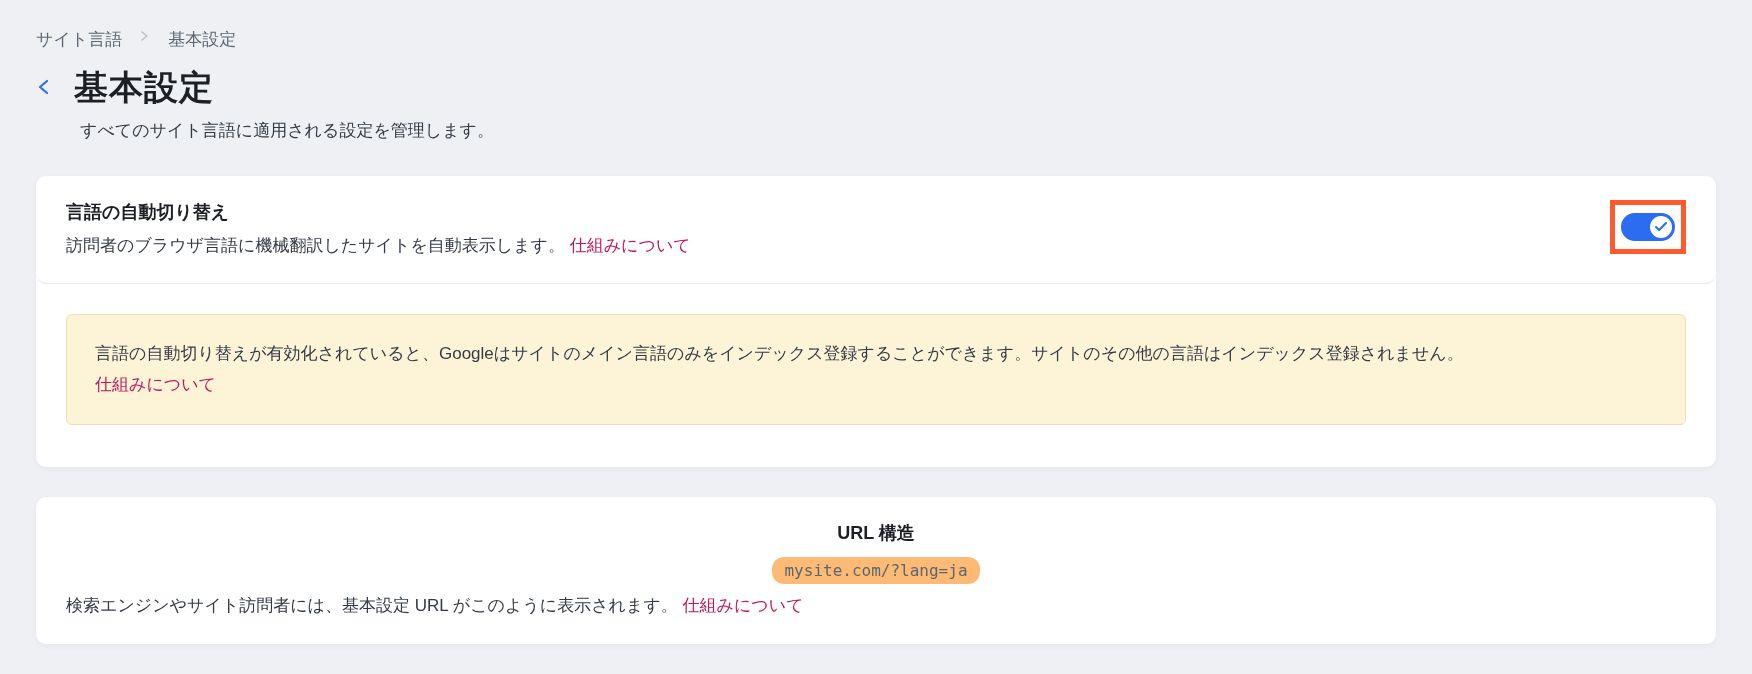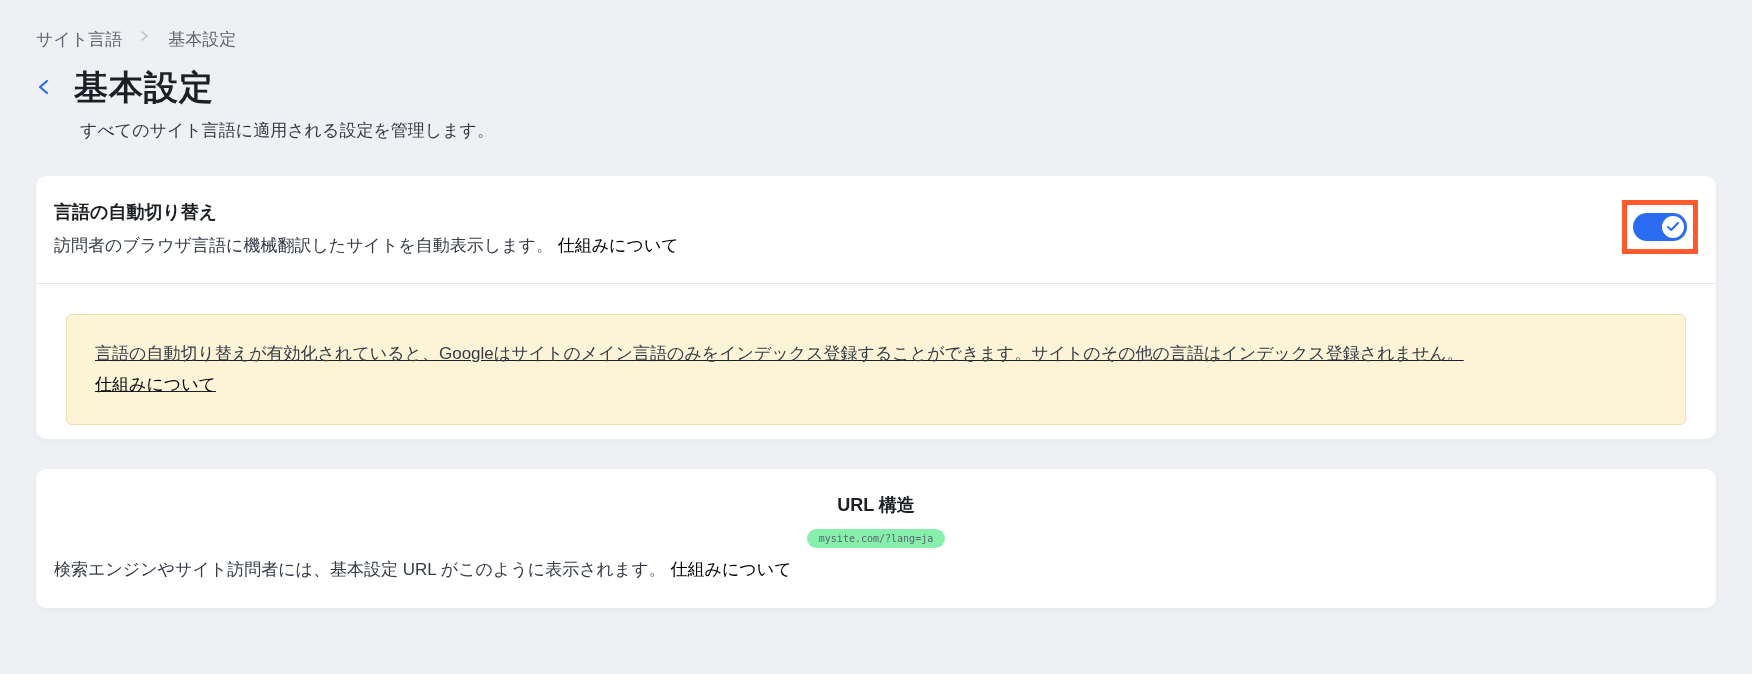--- a/index.html
+++ b/index.html
@@ -58,43 +58,44 @@
       margin-bottom: 34px;
       font-family: Liberation Serif, serif;
     }
     .card {
       background: #ffffff;
       border-radius: 10px;
       box-shadow: 0 2px 6px rgba(0,0,0,0.04);
       margin-bottom: 30px;
     }
     .card-section {
-      padding: 24px 18px;
+      padding: 24px 30px;
       display: flex;
       justify-content: center;
       align-items: flex-start;
+      border-radius: 11px;
     }
     .card-section.bordered {
       border-bottom: 1px solid #e4e7eb;
     }
     .section-left {
       flex: 1;
     }
     .section-title {
       font-size: 18px;
       font-weight: 700;
       margin-bottom: 8px;
     }
     .section-desc {
       font-size: 17px;
       color: #333a44;
       line-height: 1.6;
     }
     .link {
-      color: #000000;
+      color: #be185d;
       cursor: pointer;
       text-decoration: none;
     }
     .toggle-highlight {
       border: 5px solid #ff5a2e;
       padding: 8px 6px;
       display: inline-flex;
       align-items: center;
       justify-content: center;
       margin-left: 20px;
@@ -118,43 +119,42 @@
       display: flex;
       align-items: center;
       justify-content: center;
     }
     .toggle-check {
       color: #2b6cf0;
       font-size: 13px;
       font-weight: bold;
     }
     .warning-section {
-      padding: 30px 30px 14px 30px;
-      text-decoration: underline;
+      padding: 30px 30px 42px 30px;
     }
     .warning-box {
       background: #fdf4d8;
       border: 1px solid #f0ddb0;
       border-radius: 6px;
       padding: 24px 28px;
       font-size: 17px;
       color: #333a44;
       line-height: 1.8;
     }
     .url-title-row {
       display: flex;
       align-items: center;
       gap: 12px;
       margin-bottom: 8px;
       flex-direction: column;
     }
     .code-pill {
-      background: #86efac;
+      background: #fdba74;
       color: #5c6571;
-      font-size: 10px;
+      font-size: 16px;
       font-family: Menlo, Consolas, monospace;
       padding: 4px 12px;
       border-radius: 12px;
     }
     .edit-button {
       border: 1px solid #c6d6f2;
       background: #ffffff;
       color: #2b6cf0;
       font-size: 16px;
       padding: 10px 24px;

